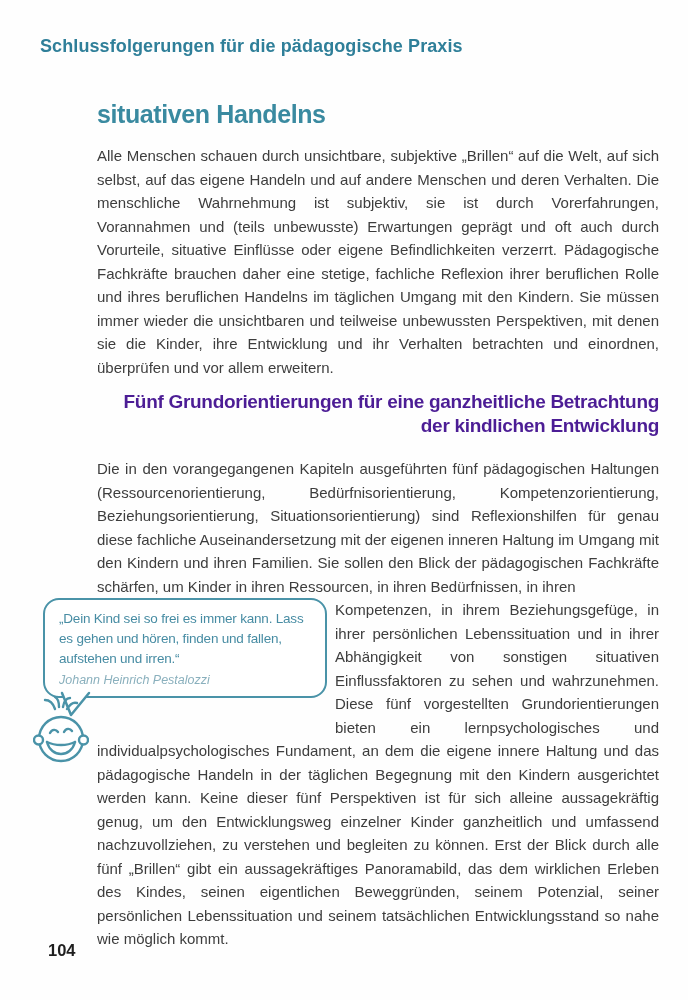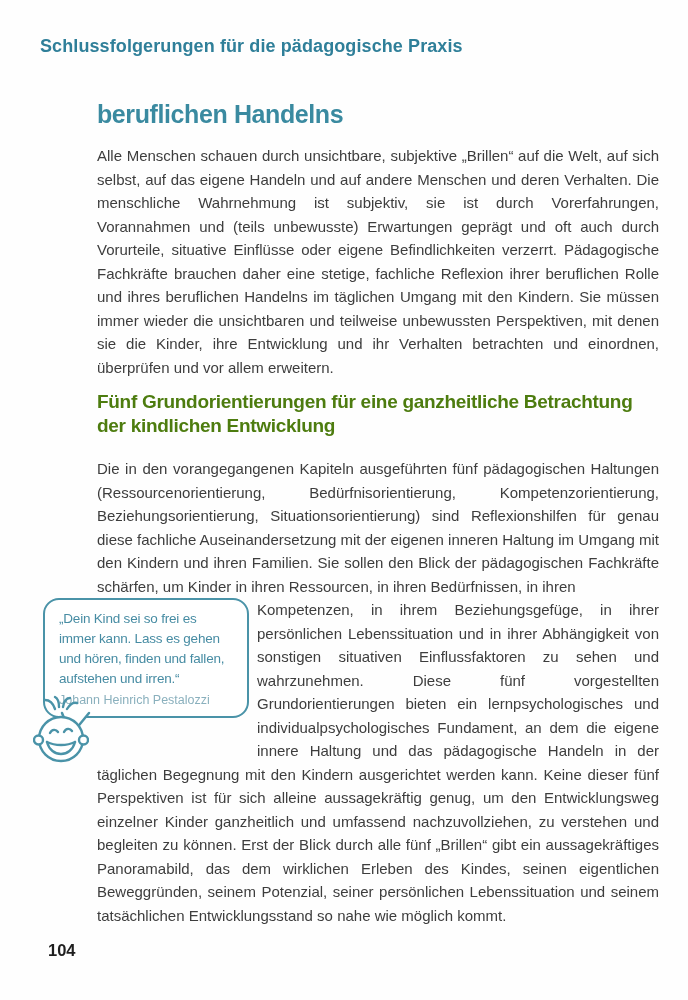--- a/index.html
+++ b/index.html
@@ -46,48 +46,50 @@
     color: #3d3d3d;
     margin: 0;
   }
   .par1 { margin-top: 15px; }
   .h2 {
     margin-top: 11px;
     font-size: 19px;
     line-height: 24px;
     font-weight: 700;
     letter-spacing: -0.3px;
-    color: #4d7c0f;
+    color: #4c1d95;
+    text-align: right;
   }
   .par2a { margin-top: 19px; }
   .wrap-section {
     position: relative;
   }
   .bubble {
     float: left;
     position: relative;
     box-sizing: border-box;
-    width: 206px;
+    width: 284px;
     margin-left: -54px;
     margin-right: 8px;
     margin-bottom: 36px;
     border: 2.5px solid #4a93a8;
     border-radius: 16px;
     background: #ffffff;
     padding: 9px 12px 7px 14px;
   }
   .bubble-quote {
     font-size: 13.5px;
     line-height: 20px;
     letter-spacing: -0.2px;
     color: #478ca3;
   }
   .bubble-attribution {
     font-size: 12.5px;
     line-height: 18px;
+    font-style: italic;
     color: #8ab0bd;
     margin-top: 2px;
   }
   .tail {
     position: absolute;
     left: 14px;
     bottom: -21px;
   }
   .smiley {
     position: absolute;
@@ -108,21 +110,21 @@
 </head>
 <body>
 
 <div class="page">
 
   <div class="running-head">Schlussfolgerungen für die pädagogische Praxis</div>
 
   <div class="content">
 
     <div class="h1">
-      <span>beruflichen Handelns</span>
+      <span>situativen Handelns</span>
     </div>
 
     <p class="body-par par1">Alle Menschen schauen durch unsichtbare, subjektive „Brillen“ auf die Welt, auf sich selbst, auf das eigene Handeln und auf andere Menschen und deren Verhalten. Die menschliche Wahrnehmung ist subjektiv, sie ist durch Vorerfahrungen, Vorannahmen und (teils unbewusste) Erwartungen geprägt und oft auch durch Vorurteile, situative Einflüsse oder eigene Befindlichkeiten verzerrt. Pädagogische Fachkräfte brauchen daher eine stetige, fachliche Reflexion ihrer beruflichen Rolle und ihres beruflichen Handelns im täglichen Umgang mit den Kindern. Sie müssen immer wieder die unsichtbaren und teilweise unbewussten Perspektiven, mit denen sie die Kinder, ihre Entwicklung und ihr Verhalten betrachten und einordnen, überprüfen und vor allem erweitern.</p>
 
     <div class="h2">
       <span>Fünf Grundorientierungen für eine ganzheitliche Betrachtung</span>
       <span>der kindlichen Entwicklung</span>
     </div>
 
     <p class="body-par par2a">Die in den vorangegangenen Kapiteln ausgeführten fünf pädagogischen Haltungen (Ressourcenorientierung, Bedürfnisorientierung, Kompetenzorientierung, Beziehungsorientierung, Situationsorientierung) sind Reflexionshilfen für genau diese fachliche Auseinandersetzung mit der eigenen inneren Haltung im Umgang mit den Kindern und ihren Familien. Sie sollen den Blick der pädagogischen Fachkräfte schärfen, um Kinder in ihren Ressourcen, in ihren Bedürfnissen, in ihren</p>

